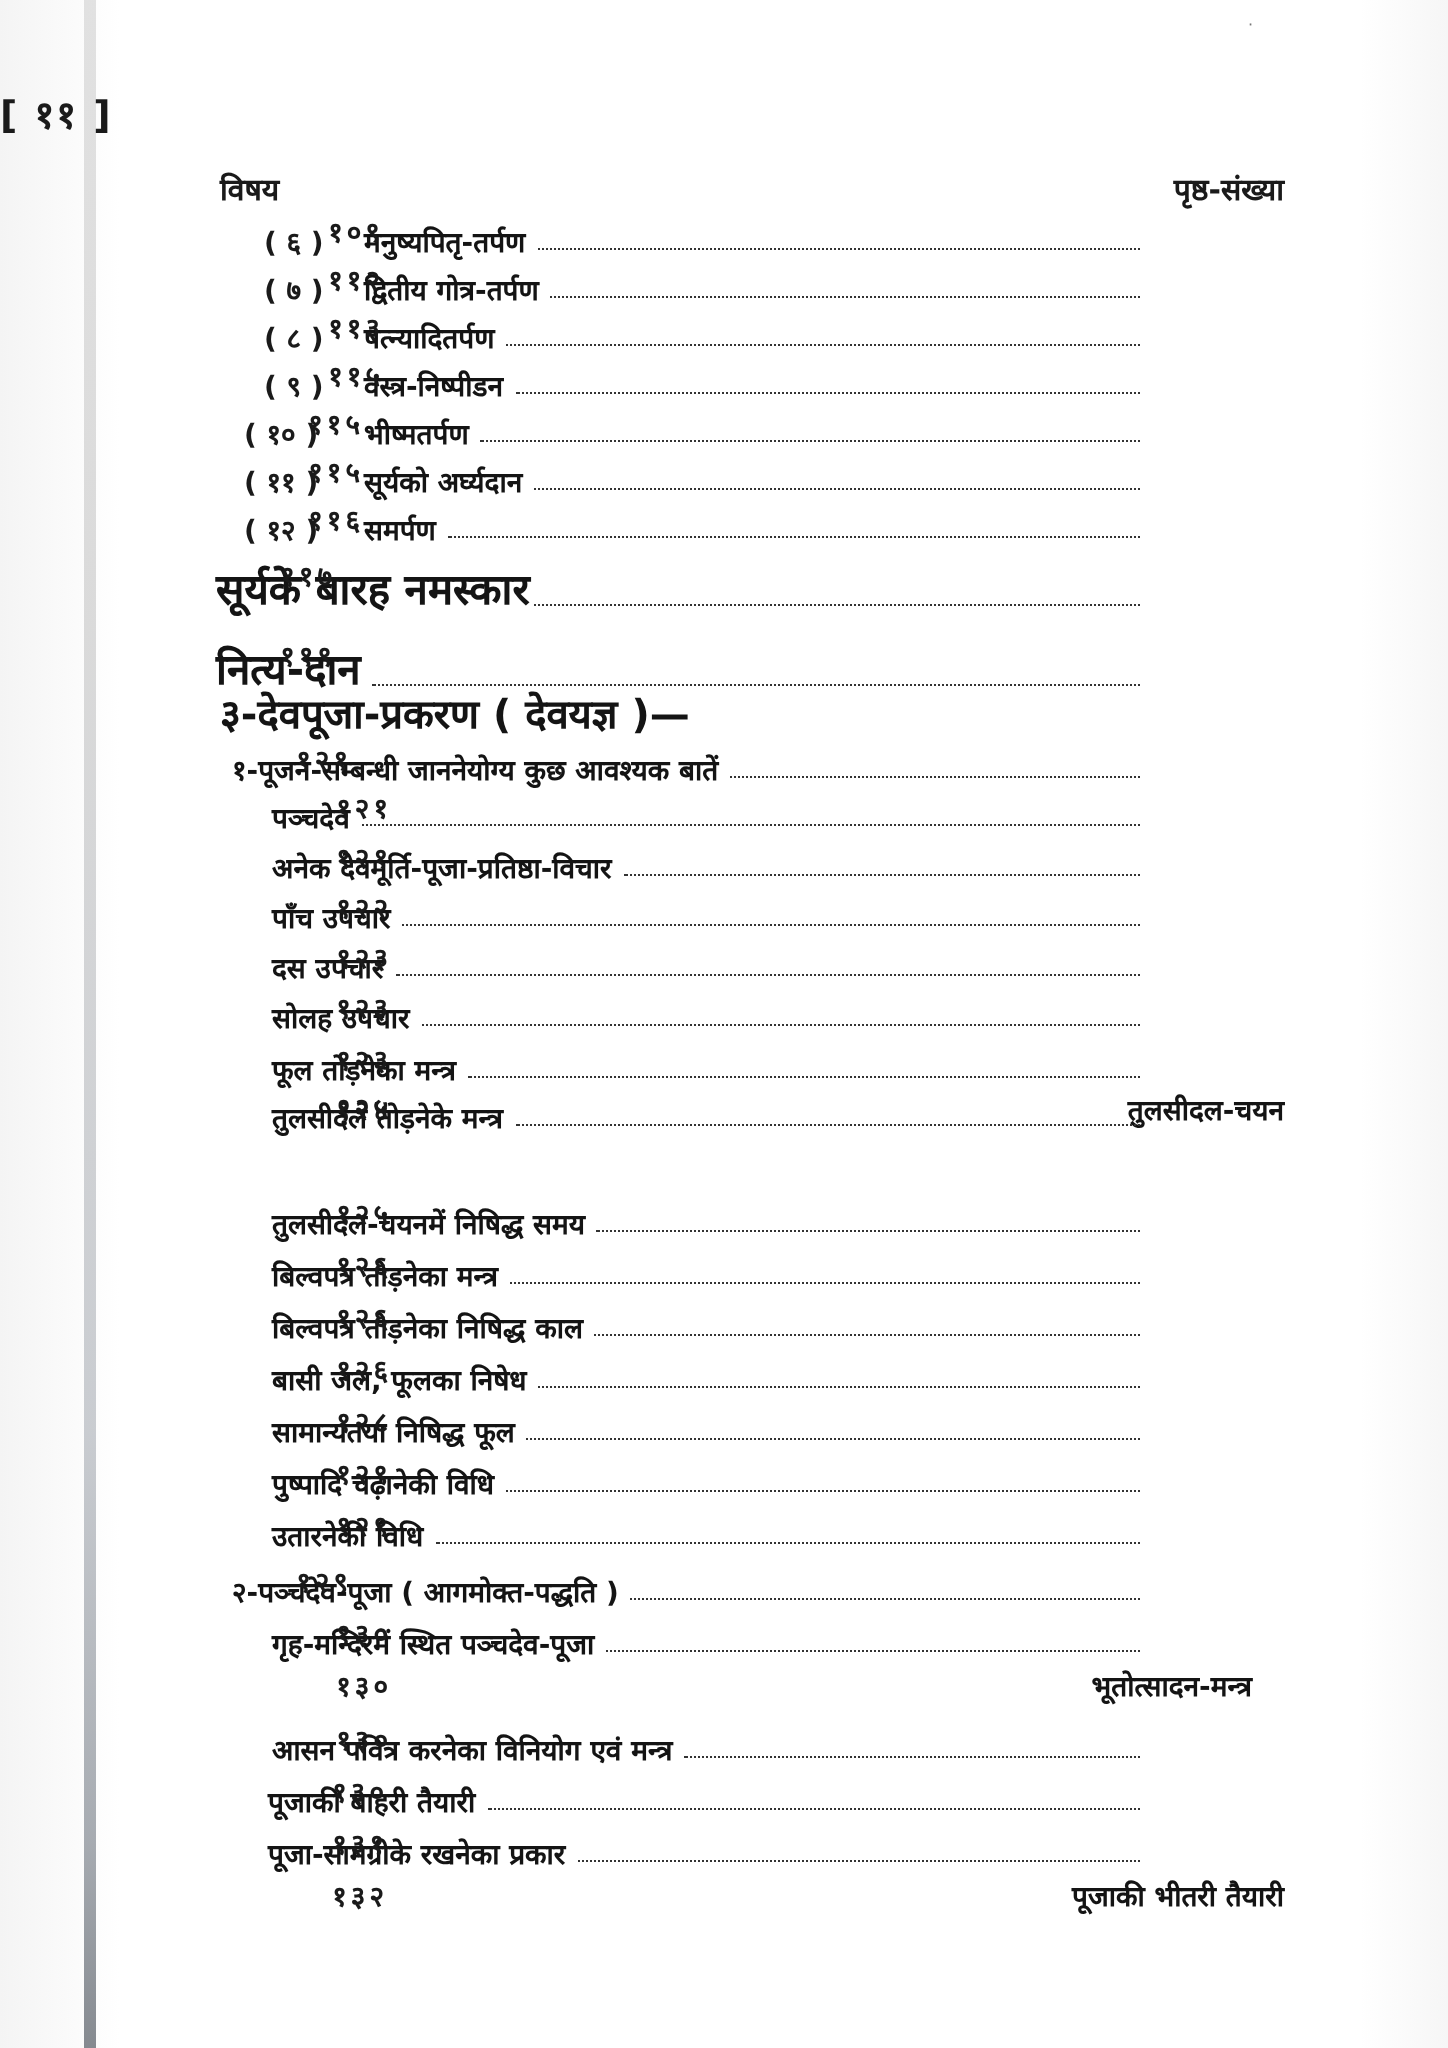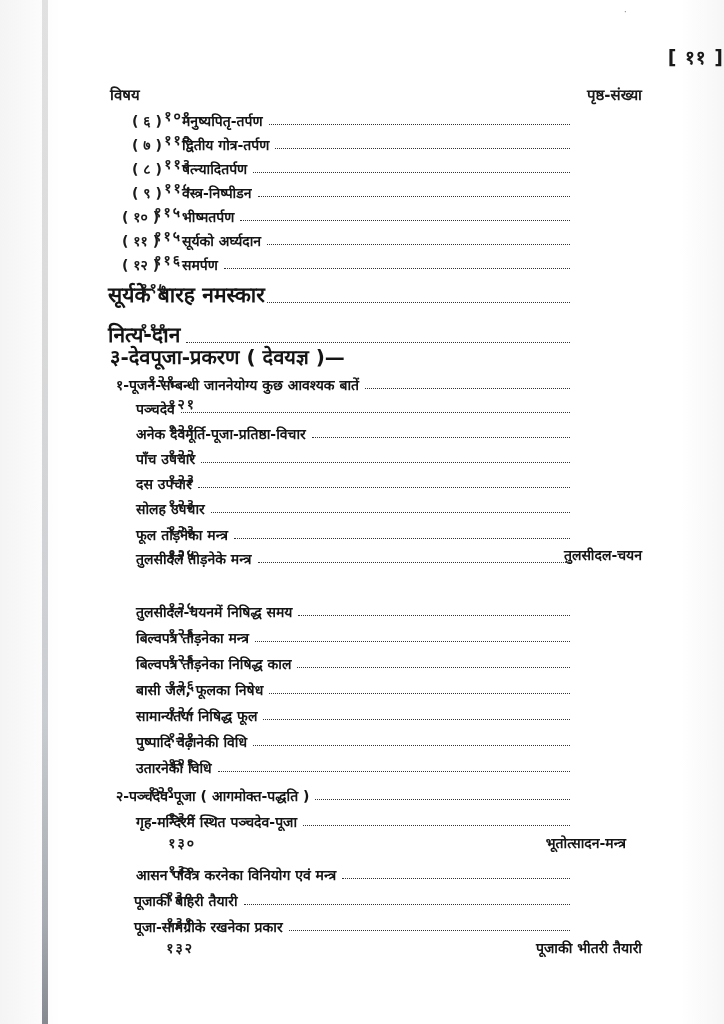--- a/index.html
+++ b/index.html
@@ -19,21 +19,21 @@
       position: absolute; left: 42px; top: 0; width: 6px; height: 1024px;
       background: linear-gradient(180deg, #d8d8d8 0%, #cfcfcf 30%, #b8bcc2 70%, #8a9098 90%, #5e646c 100%);
       opacity: 0.75;
     }
     .speck {
       position: absolute; left: 624px; top: 10px; width: 6px; height: 5px;
       color: #777; font-size: 8px; line-height: 5px;
     }
     .page-number {
       position: absolute; left: 0; width: 724px; top: 44px;
-      text-align: right; font-weight: bold; font-size: 19px; letter-spacing: 1px;
+      text-align: left; font-weight: bold; font-size: 19px; letter-spacing: 1px;
       color: #1a1a1a;
     }
     .col-header {
       position: absolute; top: 84px; font-weight: bold; font-size: 15px; color: #1a1a1a;
     }
     .col-header.left { left: 110px; }
     .col-header.right { right: 82px; }
 
     .toc {
       position: absolute; left: 0; top: 0; width: 724px;

